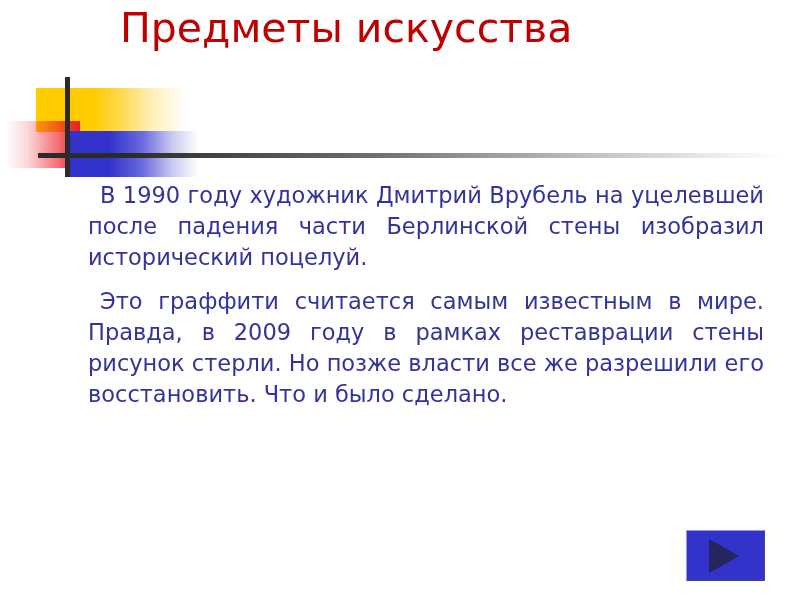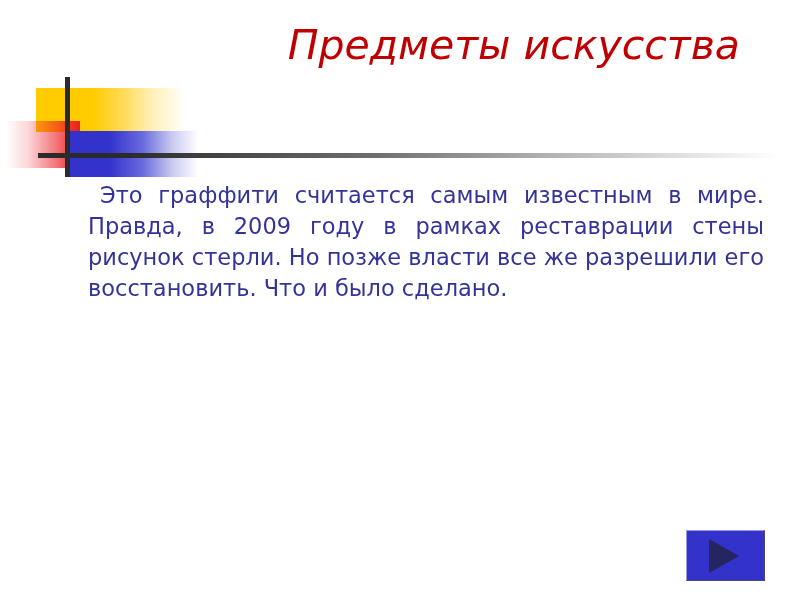--- a/index.html
+++ b/index.html
@@ -75,25 +75,24 @@
     top: 153px;
     width: 742px;
     height: 5px;
     background: linear-gradient(to right, #2b2b2b 0%, #2b2b2b 12%, #6e6e6e 45%, #b5b5b5 70%, #e8e8e8 90%, #ffffff 100%);
   }
 
   
   .title-block {
     position: absolute;
     left: 120px;
-    top: 25px;
+    top: 8px;
     width: 620px;
-    text-align: right;
+    text-align: left;
     line-height: 1.02;
-    font-style: italic;
   }
   .title-main {
     display: block;
     font-size: 41px;
     color: #C00000;
     letter-spacing: 0px;
     white-space: nowrap;
   }
   .title-sub {
     display: block;
@@ -160,20 +159,21 @@
   <div class="deco-blue"></div>
   <div class="deco-blue-solid"></div>
   <div class="deco-vline"></div>
   <div class="deco-hline"></div>
 
   <div class="title-block">
     <span class="title-main">Предметы искусства</span>
   </div>
 
   <div class="body-block">
+    <p class="para">В 1990 году художник Дмитрий Врубель на уцелевшей после падения части Берлинской стены изобразил исторический поцелуй.</p>
     <p class="para">Это граффити считается самым известным в мире. Правда, в 2009 году в рамках реставрации стены рисунок стерли. Но позже власти все же разрешили его восстановить. Что и было сделано.</p>
   </div>
 
   <div class="nav-button">
     <span class="nav-triangle"></span>
   </div>
 
 </div>
 
 </body></html>

